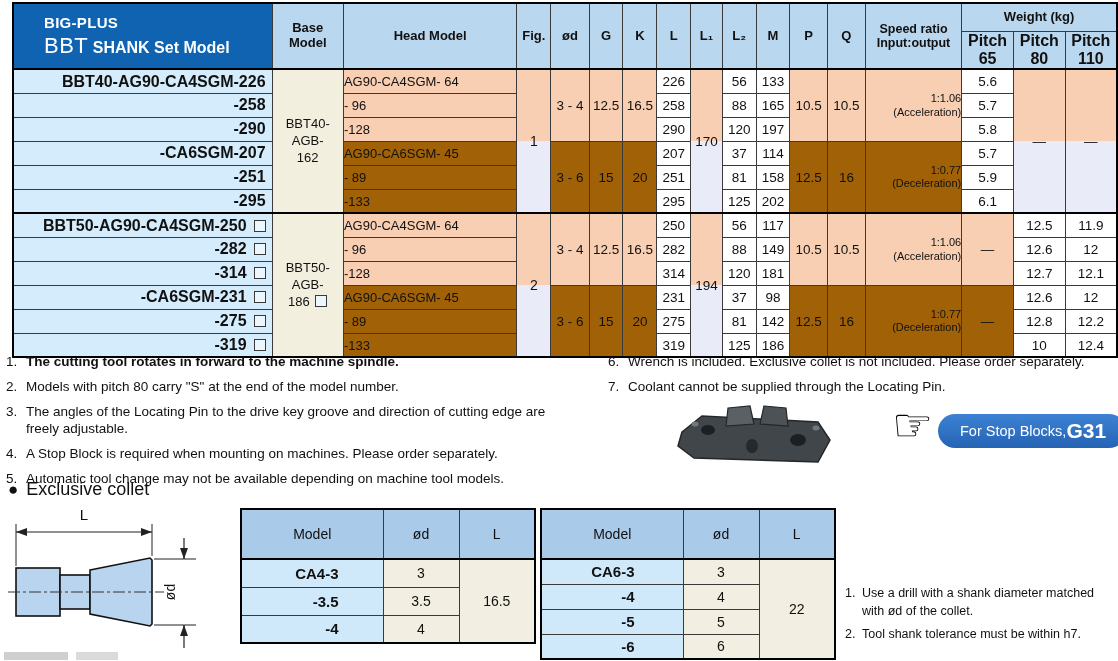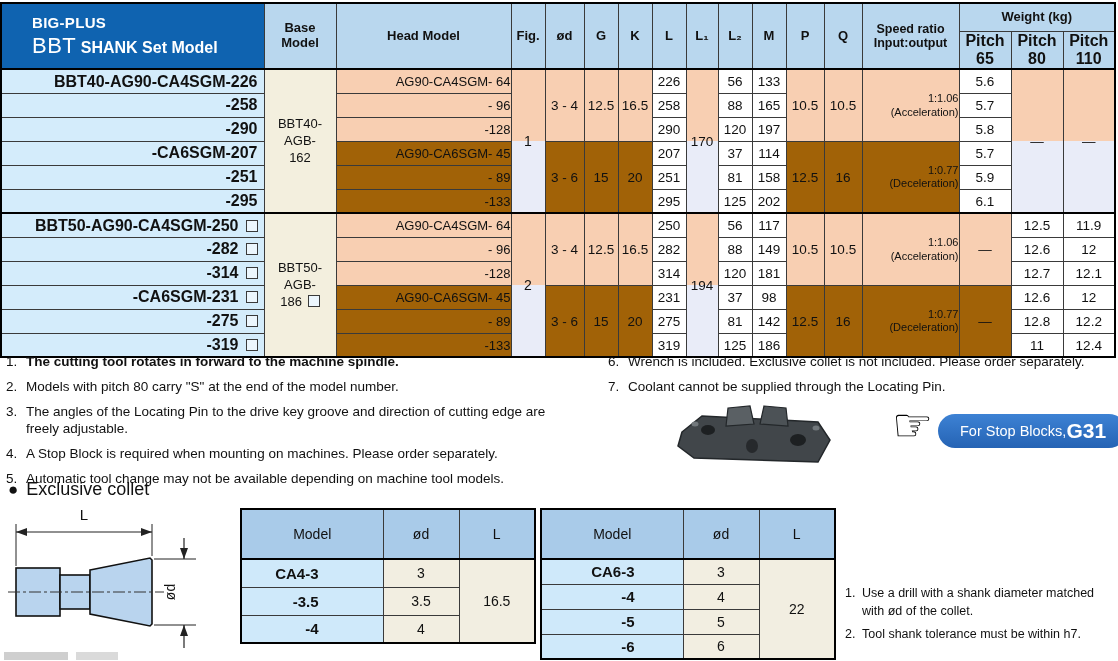--- a/index.html
+++ b/index.html
@@ -5,21 +5,21 @@
   * { box-sizing: border-box; }
   html,body { margin:0; padding:0; }
   body {
     width:1118px; height:661px; position:relative;
     background:#fff; overflow:hidden;
     font-family:"Liberation Sans", sans-serif; color:#111;
   }
   .pre { white-space:pre-line; }
 
   
-  table.main { position:absolute; left:0; top:2px; border-collapse:collapse; table-layout:fixed;
+  table.main { position:absolute; left:12px; top:2px; border-collapse:collapse; table-layout:fixed;
                border:2px solid #000; }
   table.main th, table.main td { border:1px solid #3a3a3a; padding:0; overflow:hidden; vertical-align:middle; }
   table.main thead th { background:#b9d7ee; font-size:13px; font-weight:bold; text-align:center; line-height:1.15; }
   table.main tbody tr { height:24px; }
   table.main tbody tr:first-child td { border-top:2px solid #000; }
   tr.gsep td { border-top:2px solid #000 !important; }
 
   th.title-cell { background:#0f63b0 !important; color:#fff; text-align:left !important; padding-left:30px !important; }
   th.title-cell .t1 { font-size:15px; font-weight:bold; letter-spacing:.3px; }
   th.title-cell .t2 { font-size:16px; font-weight:bold; margin-top:1px; }
@@ -31,21 +31,21 @@
   td.c-set { background:#d4ecfb; }
   td.c-set .setwrap { display:flex; justify-content:flex-end; align-items:center; gap:5px; padding-right:6px;
                       font-weight:bold; font-size:16px; }
   td.c-base { background:#f3efde; font-size:13px; text-align:center; line-height:1.3; }
   td.c-a { background:#f8cfb2; }
   td.c-b { background:#a16207; }
   td.c-w { background:#ffffff; }
   td.c-split { background:linear-gradient(to bottom, #f8cfb2 0 50%, #e9ecf8 50% 100%); }
   td.num { font-size:13.5px; text-align:center; }
   td.figcell { font-size:14px; }
-  td.head-cell { font-size:13px; text-align:right; padding-right:8px; white-space:pre; }
+  td.head-cell { font-size:13px; padding-right:8px; white-space:pre; }
   td.speed { font-size:11px; text-align:right; line-height:1.2; }
   .chk { width:12px; height:12px; border:1px solid #3a3a3a; background:#ecf6fd; display:inline-block;
          flex:0 0 auto; margin-left:2px; vertical-align:-1px; }
 
   
   .notes { position:absolute; font-size:13.5px; line-height:1.32; }
   .notes-left  { left:6px;  top:353px; width:552px; }
   .notes-right { left:608px; top:353px; width:508px; }
   .note-item { display:flex; margin-bottom:7px; }
   .note-item .nnum { flex:0 0 20px; }
@@ -71,21 +71,21 @@
   table.ctable th, table.ctable td { border:1px solid #3a3a3a; padding:0; vertical-align:middle; overflow:hidden; }
   table.ctable th { background:#a9cbe9; font-size:14px; font-weight:normal; text-align:center; }
   table.ctable tbody tr td { border-top-width:1px; }
   table.ctable thead tr { height:50px; }
   table.ctable thead th { border-bottom:2px solid #000; }
   .ct1 { left:240px; top:508px; }
   .ct1 tbody tr { height:28px; }
   .ct2 { left:540px; top:508px; }
   .ct2 tbody tr { height:25px; }
   td.model-cell { background:#cfe9fa; font-weight:bold; font-size:15px; text-align:right; }
-  .ct1 td.model-cell { padding-right:64px; }
+  .ct1 td.model-cell { padding-right:44px; }
   .ct2 td.model-cell { padding-right:48px; }
   td.od-cell, td.l-cell { background:#f2eee1; font-size:14px; text-align:center; }
 
   .collet-notes { position:absolute; left:845px; top:584px; width:270px; font-size:12.5px; line-height:1.45; }
   .collet-notes .note-item { margin-bottom:5px; }
   .collet-notes .nnum { flex:0 0 17px; }
 
   .logo-frag { position:absolute; left:4px; bottom:1px; display:flex; gap:8px; align-items:flex-end; }
   .logo-frag .f1 { width:64px; height:8px; background:#cfcfcf; }
   .logo-frag .f2 { width:42px; height:8px; background:#dadada; }
@@ -352,21 +352,21 @@
       <td class="c-set">
           <div class="setwrap">
             <span>-319</span>
             <span class="chk"></span>
           </div>
         </td>
       <td class="c-b head-cell">-133</td>
       <td class="c-w num">319</td>
       <td class="c-w num">125</td>
       <td class="c-w num">186</td>
-      <td class="c-w num">11</td>
+      <td class="c-w num">10</td>
       <td class="c-w num">12.4</td>
     </tr>
   </tbody>
 </table>
 
 <div class="notes notes-left">
   <div class="note-item">
       <span class="nnum">1.</span>
       <span class="ntxt">The cutting tool rotates in forward to the machine spindle.</span>
     </div>

